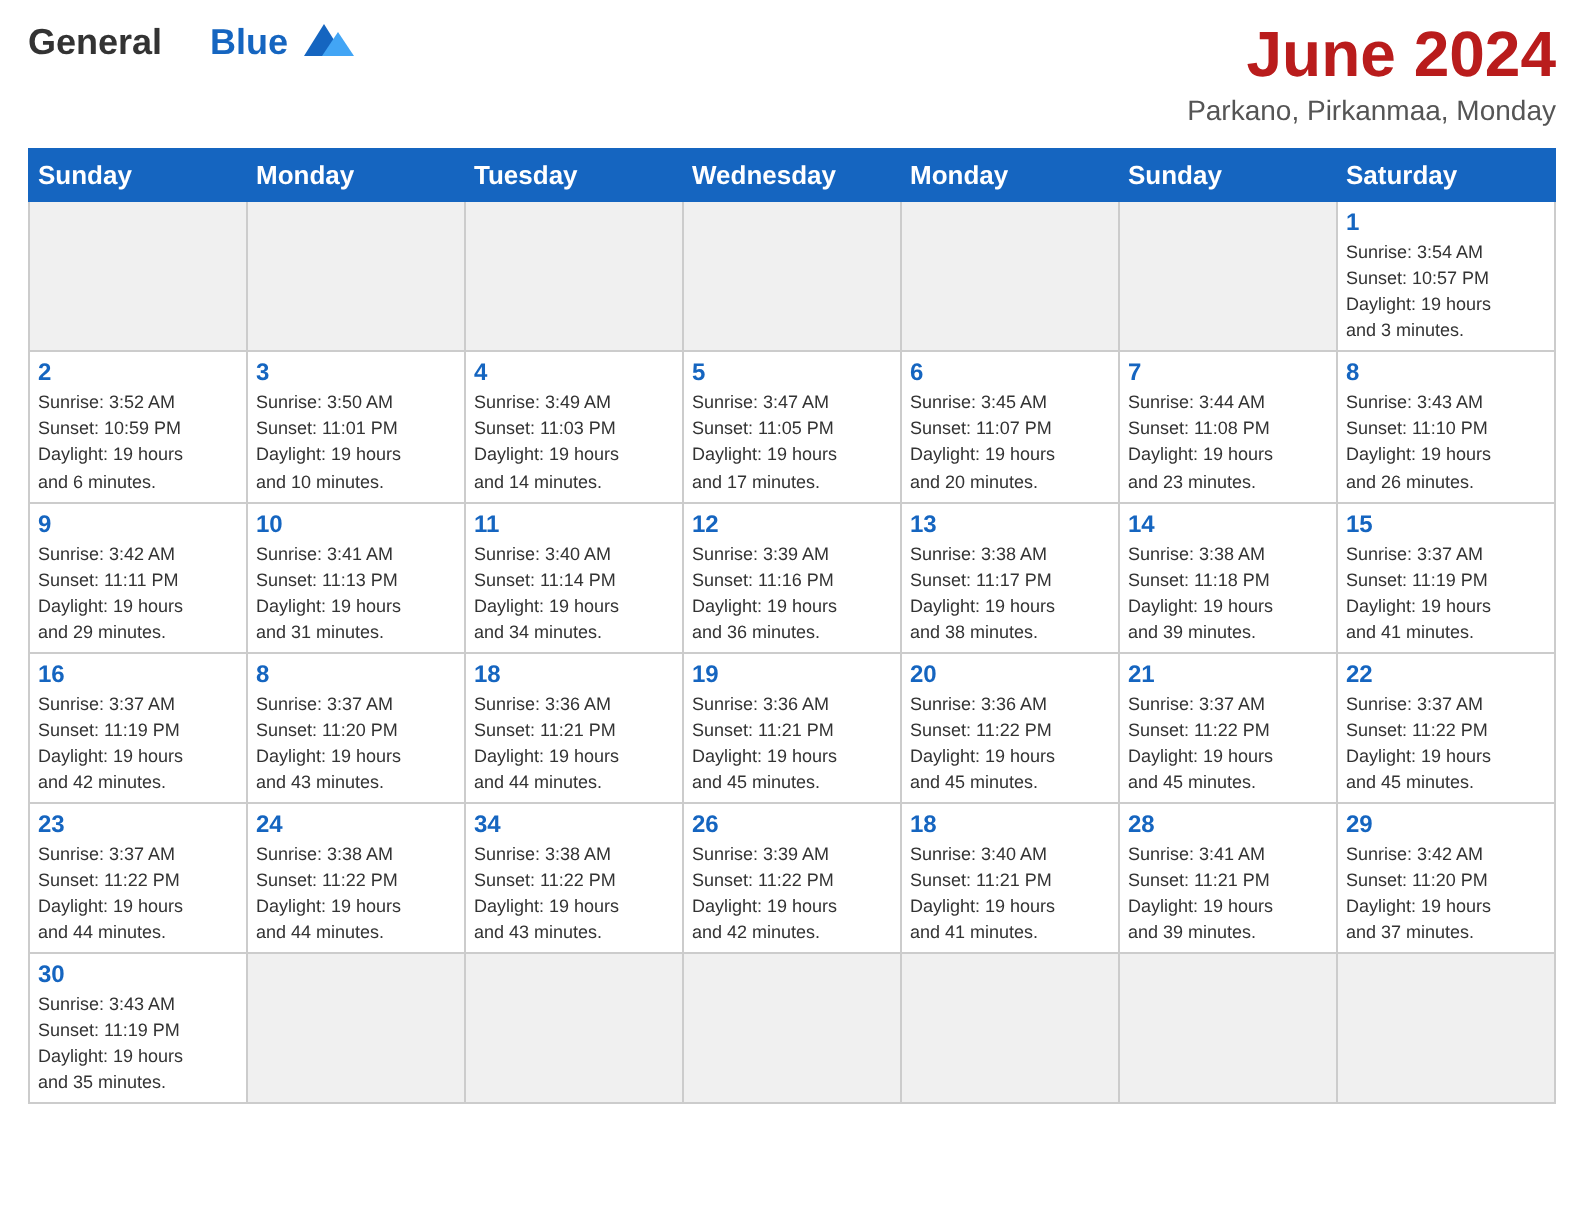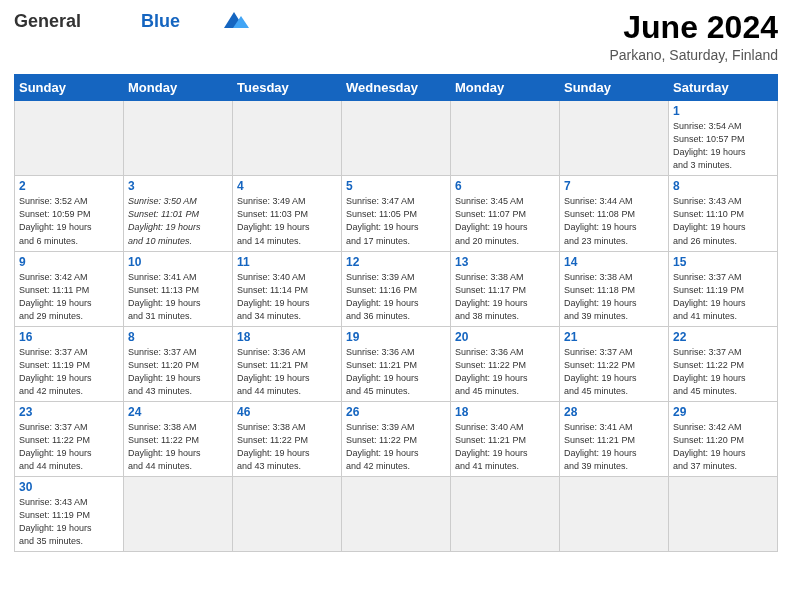--- a/index.html
+++ b/index.html
@@ -20,31 +20,30 @@
       display: flex;
       flex-direction: column;
       align-items: flex-start;
     }
     .logo-text {
       display: flex;
       align-items: center;
       font-size: 18px;
       font-weight: bold;
       color: #333;
-      gap: 36px;
     }
     .logo-general { color: #333; font-weight: bold; }
     .logo-blue { color: #1565c0; font-weight: bold; margin-left: 24px; }
     .title-section {
       text-align: right;
     }
     .month-title {
       font-size: 32px;
       font-weight: bold;
-      color: #000000;
+      color: #b91c1c;
       line-height: 1.1;
     }
     .location {
       font-size: 14px;
       color: #555;
       margin-top: 2px;
     }
     .calendar {
       width: 100%;
       border-collapse: collapse;
@@ -98,21 +97,21 @@
       <span class="logo-general">General</span>
       <span class="logo-blue">Blue</span>
       <svg width="30" height="22" viewBox="0 0 30 22" style="margin-left:3px;">
         <polygon points="5,18 15,2 25,18" fill="#1565c0"></polygon>
         <polygon points="14,18 22,6 30,18" fill="#42a5f5"></polygon>
       </svg>
     </div>
   </div>
   <div class="title-section">
     <div class="month-title">June 2024</div>
-    <div class="location">Parkano, Saturday, Finland</div>
+    <div class="location">Parkano, Pirkanmaa, Monday</div>
   </div>
 </div>
 
 <table class="calendar">
   <thead>
     <tr>
     <th>Sunday</th>
         <th>Monday</th>
         <th>Tuesday</th>
         <th>Wednesday</th>
@@ -140,21 +139,21 @@
       <tr>
         <td>
           <span class="day-number">2</span>
           <div class="day-info" style="white-space: pre-line;">Sunrise: 3:52 AM
 Sunset: 10:59 PM
 Daylight: 19 hours
 and 6 minutes.</div>
         </td>
         <td>
           <span class="day-number">3</span>
-          <div class="day-info" style="white-space: pre-line; font-style: italic;">Sunrise: 3:50 AM
+          <div class="day-info" style="white-space: pre-line;">Sunrise: 3:50 AM
 Sunset: 11:01 PM
 Daylight: 19 hours
 and 10 minutes.</div>
         </td>
         <td>
           <span class="day-number">4</span>
           <div class="day-info" style="white-space: pre-line;">Sunrise: 3:49 AM
 Sunset: 11:03 PM
 Daylight: 19 hours
 and 14 minutes.</div>
@@ -299,21 +298,21 @@
 and 44 minutes.</div>
         </td>
         <td>
           <span class="day-number">24</span>
           <div class="day-info" style="white-space: pre-line;">Sunrise: 3:38 AM
 Sunset: 11:22 PM
 Daylight: 19 hours
 and 44 minutes.</div>
         </td>
         <td>
-          <span class="day-number">46</span>
+          <span class="day-number">34</span>
           <div class="day-info" style="white-space: pre-line;">Sunrise: 3:38 AM
 Sunset: 11:22 PM
 Daylight: 19 hours
 and 43 minutes.</div>
         </td>
         <td>
           <span class="day-number">26</span>
           <div class="day-info" style="white-space: pre-line;">Sunrise: 3:39 AM
 Sunset: 11:22 PM
 Daylight: 19 hours

